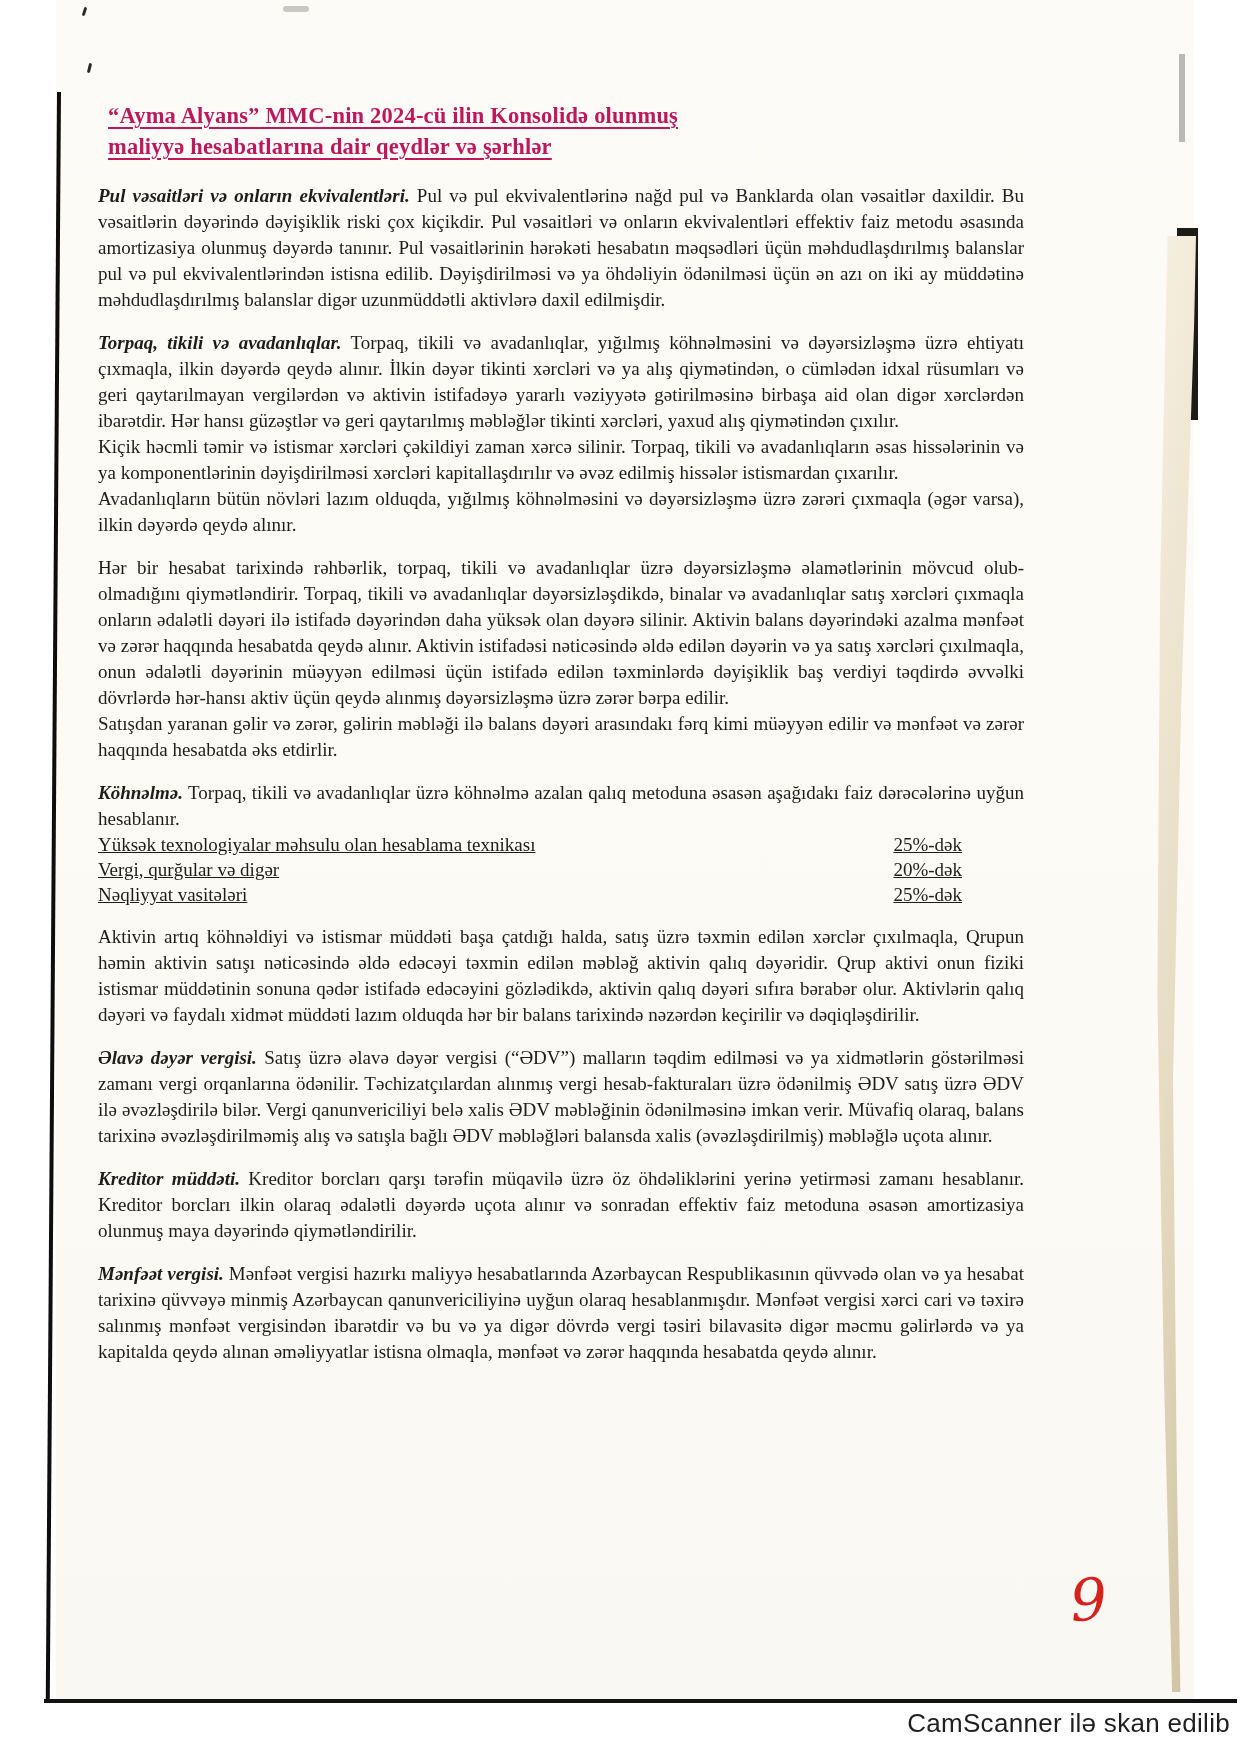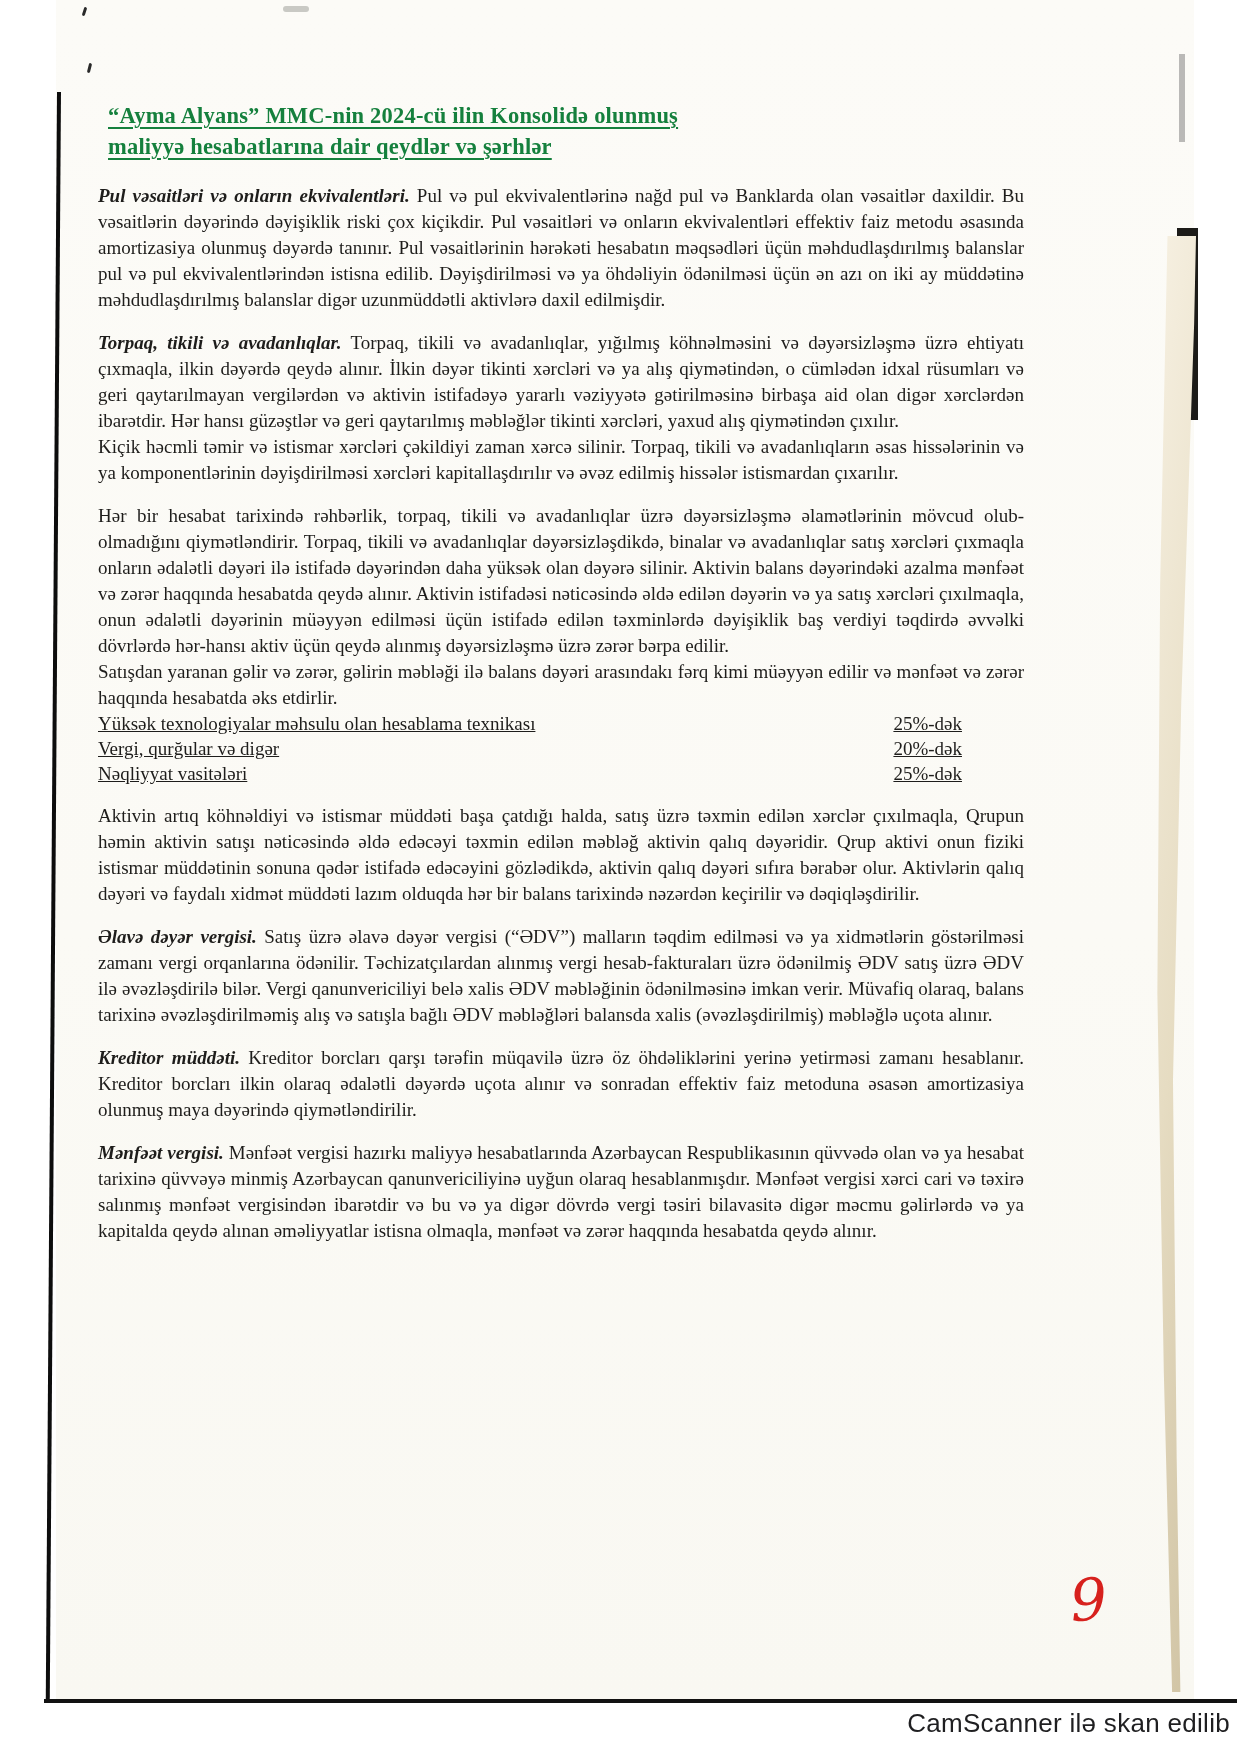--- a/index.html
+++ b/index.html
@@ -37,21 +37,21 @@
     clip-path: polygon(38% 0%, 100% 0%, 96% 6%, 68% 32%, 50% 58%, 58% 84%, 66% 100%, 48% 100%, 30% 78%, 16% 52%, 22% 24%);
   }
   .speck { position: absolute; background: #2a2a2a; border-radius: 2px; }
   .speck.s1 { left: 83px; top: 7px;  width: 3px; height: 9px; transform: rotate(18deg); }
   .speck.s2 { left: 88px; top: 63px; width: 3px; height: 10px; transform: rotate(14deg); }
   .speck.s3 { left: 283px; top: 6px; width: 26px; height: 6px; background:#c9c9c4; border-radius:3px; }
 
   
   .title {
     position: absolute; left: 108px; top: 100px; width: 960px;
-    margin: 0; font-size: 22.5px; font-weight: bold; color: #15803d;
+    margin: 0; font-size: 22.5px; font-weight: bold; color: #be185d;
     line-height: 31px; letter-spacing: .2px;
   }
   .title .tline {
     display: inline-block; text-decoration: underline;
     text-decoration-thickness: 2px; text-underline-offset: 4px;
   }
   .content {
     position: absolute; left: 98px; top: 183px; width: 926px;
     font-size: 19px; line-height: 26px; color: #1e1d1b; text-align: justify;
   }
@@ -87,22 +87,24 @@
 
   <h1 class="title">
     <span class="tline">“Ayma Alyans” MMC-nin 2024-cü ilin Konsolidə olunmuş</span><br>
     <span class="tline">maliyyə hesabatlarına dair qeydlər və şərhlər</span>
   </h1>
 
   <div id="sections" class="content">
       <p class="para"><span class="lead">Pul vəsaitləri və onların ekvivalentləri.</span> <span>Pul və pul ekvivalentlərinə nağd pul və Banklarda olan vəsaitlər daxildir. Bu vəsaitlərin dəyərində dəyişiklik riski çox kiçikdir. Pul vəsaitləri və onların ekvivalentləri effektiv faiz metodu əsasında amortizasiya olunmuş dəyərdə tanınır. Pul vəsaitlərinin hərəkəti hesabatın məqsədləri üçün məhdudlaşdırılmış balanslar pul və pul ekvivalentlərindən istisna edilib. Dəyişdirilməsi və ya öhdəliyin ödənilməsi üçün ən azı on iki ay müddətinə məhdudlaşdırılmış balanslar digər uzunmüddətli aktivlərə daxil edilmişdir.</span></p>
       <p class="para gap"><span class="lead">Torpaq, tikili və avadanlıqlar.</span> <span>Torpaq, tikili və avadanlıqlar, yığılmış köhnəlməsini və dəyərsizləşmə üzrə ehtiyatı çıxmaqla, ilkin dəyərdə qeydə alınır. İlkin dəyər tikinti xərcləri və ya alış qiymətindən, o cümlədən idxal rüsumları və geri qaytarılmayan vergilərdən və aktivin istifadəyə yararlı vəziyyətə gətirilməsinə birbaşa aid olan digər xərclərdən ibarətdir. Hər hansı güzəştlər və geri qaytarılmış məbləğlər tikinti xərcləri, yaxud alış qiymətindən çıxılır.</span></p>
       <p class="para"><span>Kiçik həcmli təmir və istismar xərcləri çəkildiyi zaman xərcə silinir. Torpaq, tikili və avadanlıqların əsas hissələrinin və ya komponentlərinin dəyişdirilməsi xərcləri kapitallaşdırılır və əvəz edilmiş hissələr istismardan çıxarılır.</span></p>
+      <p class="para"><span>Avadanlıqların bütün növləri lazım olduqda, yığılmış köhnəlməsini və dəyərsizləşmə üzrə zərəri çıxmaqla (əgər varsa), ilkin dəyərdə qeydə alınır.</span></p>
       <p class="para gap"><span>Hər bir hesabat tarixində rəhbərlik, torpaq, tikili və avadanlıqlar üzrə dəyərsizləşmə əlamətlərinin mövcud olub-olmadığını qiymətləndirir. Torpaq, tikili və avadanlıqlar dəyərsizləşdikdə, binalar və avadanlıqlar satış xərcləri çıxmaqla onların ədalətli dəyəri ilə istifadə dəyərindən daha yüksək olan dəyərə silinir. Aktivin balans dəyərindəki azalma mənfəət və zərər haqqında hesabatda qeydə alınır. Aktivin istifadəsi nəticəsində əldə edilən dəyərin və ya satış xərcləri çıxılmaqla, onun ədalətli dəyərinin müəyyən edilməsi üçün istifadə edilən təxminlərdə dəyişiklik baş verdiyi təqdirdə əvvəlki dövrlərdə hər-hansı aktiv üçün qeydə alınmış dəyərsizləşmə üzrə zərər bərpa edilir.</span></p>
       <p class="para"><span>Satışdan yaranan gəlir və zərər, gəlirin məbləği ilə balans dəyəri arasındakı fərq kimi müəyyən edilir və mənfəət və zərər haqqında hesabatda əks etdirlir.</span></p>
+      <p class="para gap"><span class="lead">Köhnəlmə.</span> <span>Torpaq, tikili və avadanlıqlar üzrə köhnəlmə azalan qalıq metoduna əsasən aşağıdakı faiz dərəcələrinə uyğun hesablanır.</span></p>
       <div class="dep-table">
         <div class="dep-row">
           <span class="dep-label">Yüksək texnologiyalar məhsulu olan hesablama texnikası</span>
           <span class="dep-value">25%-dək</span>
         </div>
         <div class="dep-row">
           <span class="dep-label">Vergi, qurğular və digər</span>
           <span class="dep-value">20%-dək</span>
         </div>
         <div class="dep-row">

